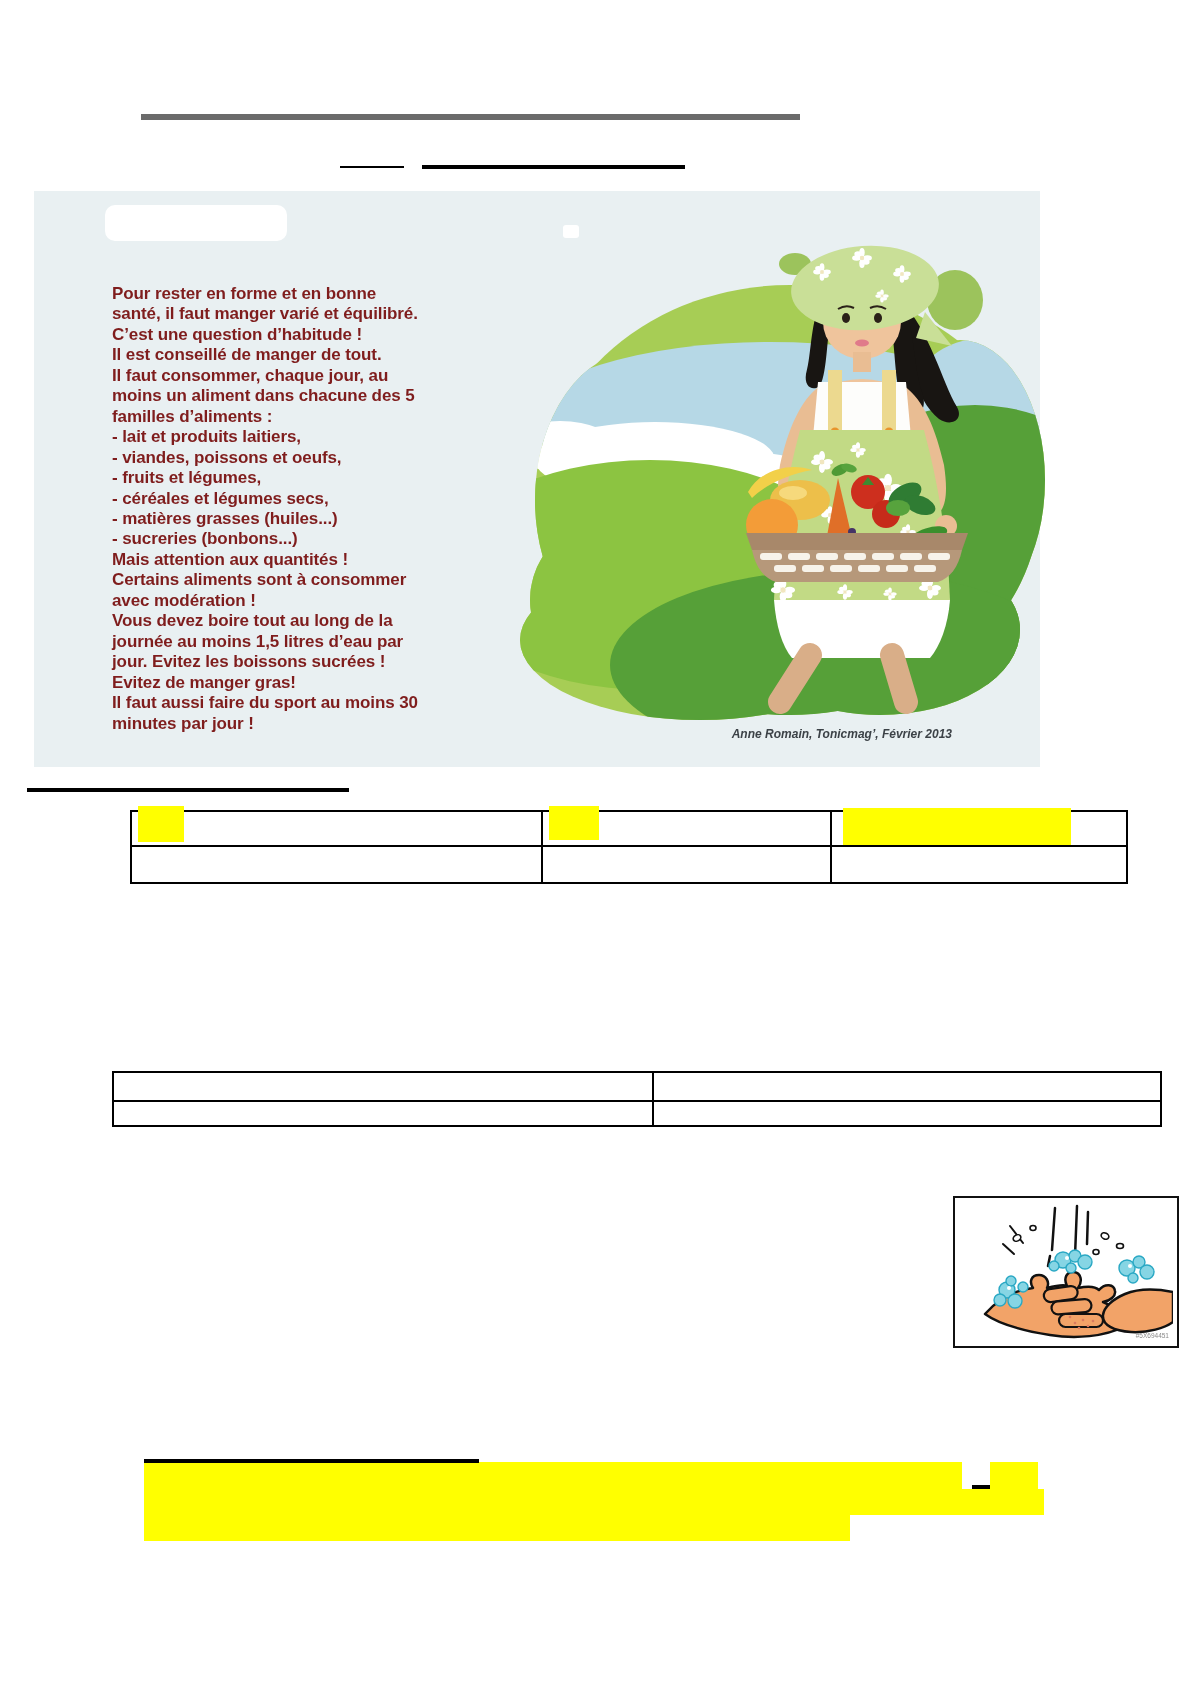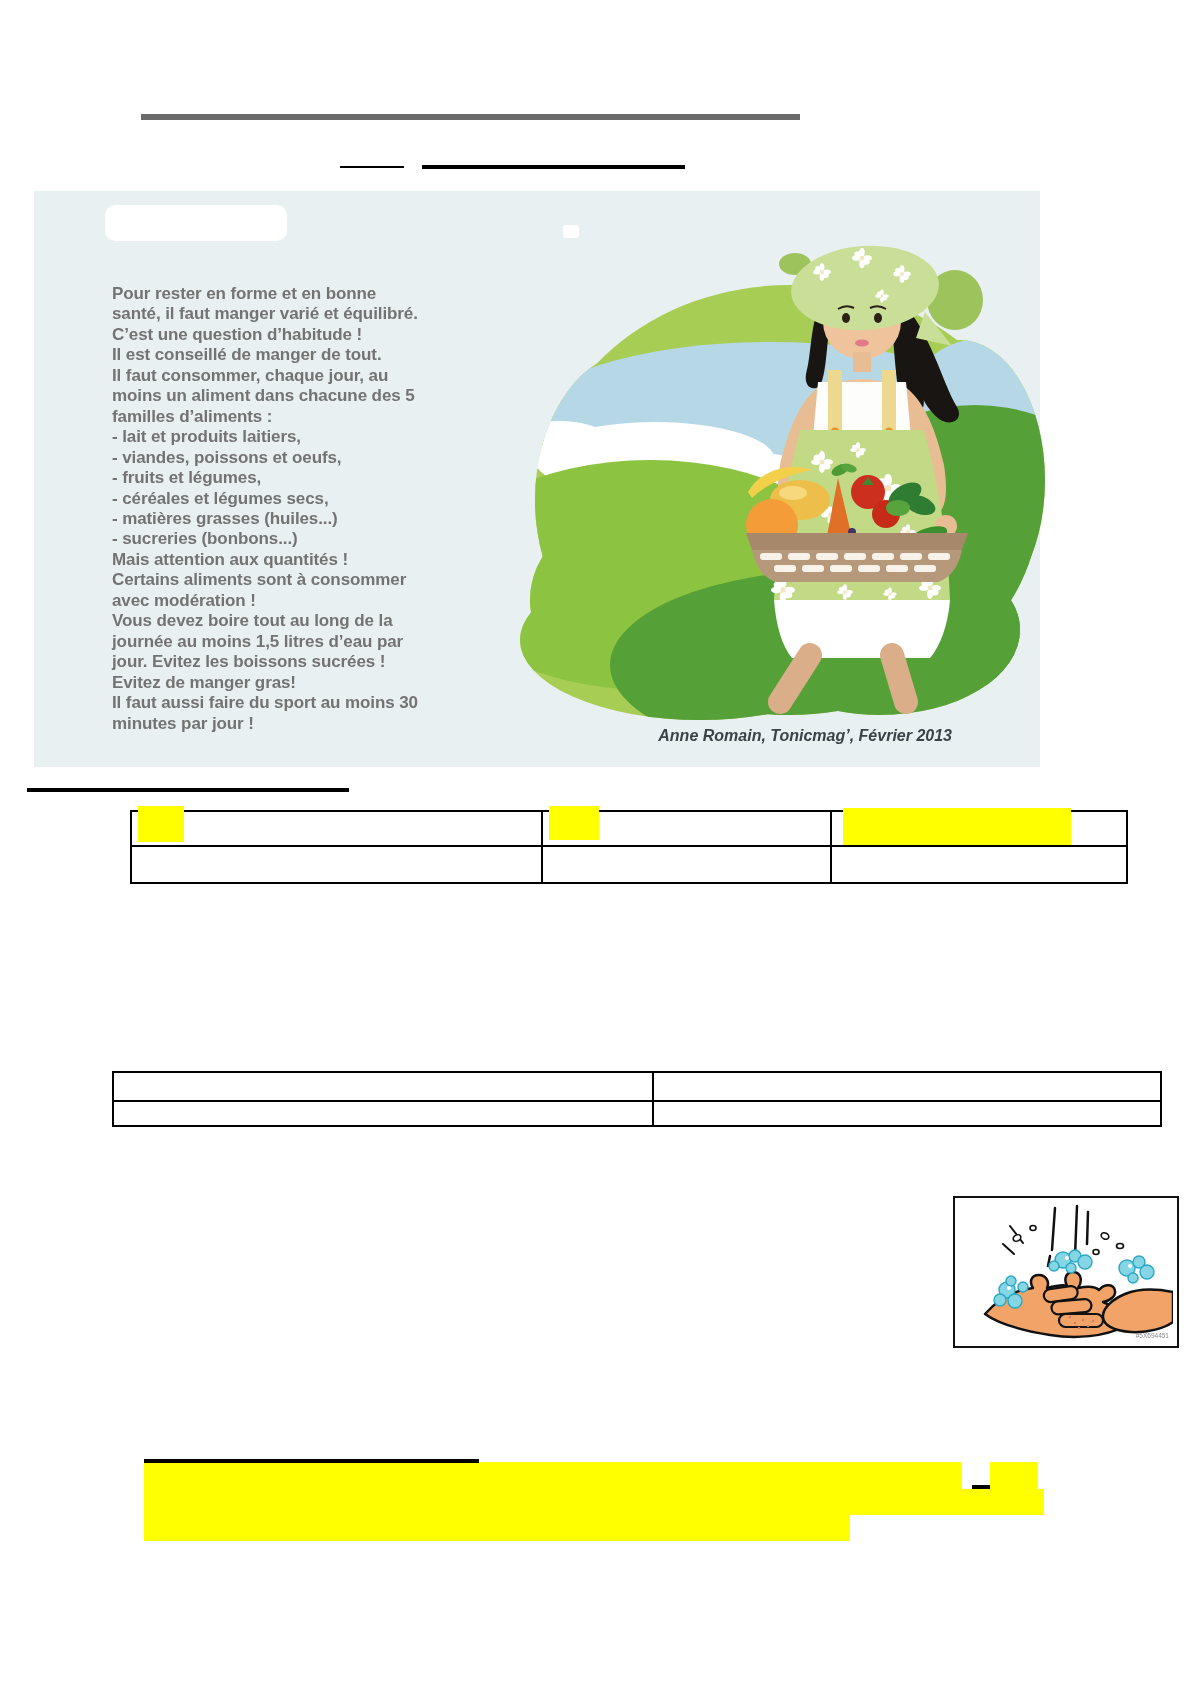--- a/index.html
+++ b/index.html
@@ -6,22 +6,22 @@
   #page{position:relative;width:1191px;height:1684px;background:#ffffff;overflow:hidden;
         font-family:"Liberation Sans", sans-serif;}
   .abs{position:absolute;}
   .blkline{background:#000000;}
   .hl{background:#ffff00;}
   
   #poster{left:34px;top:191px;width:1006px;height:576px;background:#e9f0f2;}
   #poster-title{left:265px;top:9px;font-size:29px;font-weight:bold;color:#2f353a;
     letter-spacing:1.5px;white-space:nowrap;}
   #poster-body{left:78px;top:93px;width:430px;font-size:17px;line-height:20.45px;
-    font-weight:bold;color:#737373;white-space:pre-line;letter-spacing:-0.1px;}
-  #poster-attribution{left:486px;top:536px;width:432px;text-align:right;font-size:16px;
+    font-weight:bold;color:#7f1d1d;white-space:pre-line;letter-spacing:-0.1px;}
+  #poster-attribution{left:486px;top:536px;width:432px;text-align:right;font-size:12px;
     font-weight:bold;font-style:italic;color:#3c4247;white-space:nowrap;}
   .white-patch{background:#ffffff;border-radius:10px;}
   
   .wtable{border:2px solid #000;background:#fff;}
   .vline{background:#000;width:2px;top:0;bottom:0;}
   .hline{background:#000;height:2px;left:0;right:0;}
   
   #hands-frame{left:953px;top:1196px;width:222px;height:148px;border:2px solid #111;background:#fff;}
   .tiny-note{font-size:6.5px;color:#8a8a8a;}
 </style>

